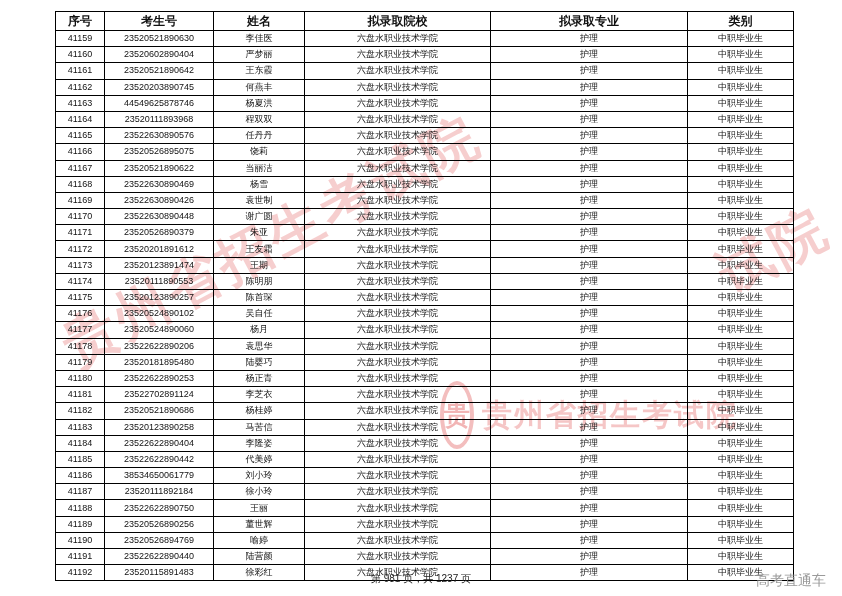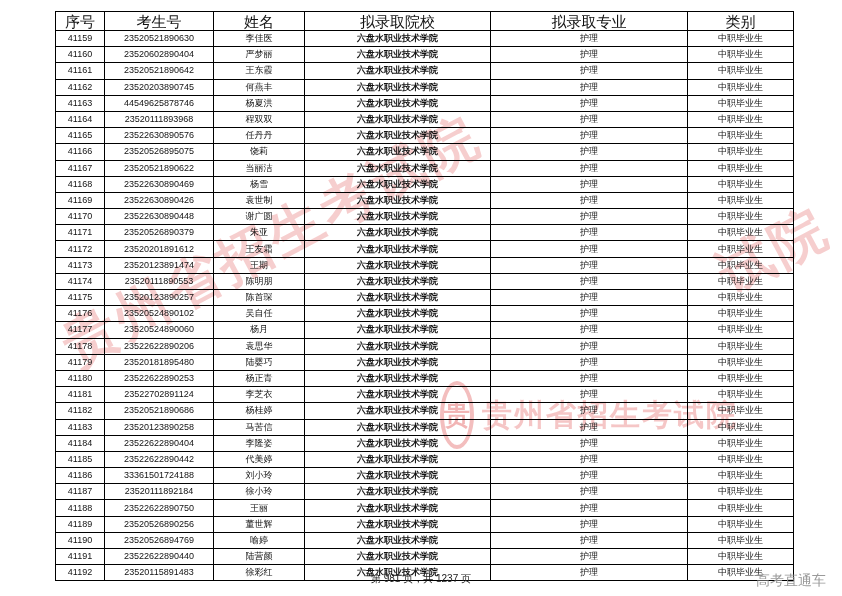--- a/index.html
+++ b/index.html
@@ -98,28 +98,28 @@
     height: 15.2px;
     line-height: 13px;
     text-align: center;
     vertical-align: middle;
     padding: 0;
     overflow: hidden;
     white-space: nowrap;
     background: transparent;
   }
   table.roster th {
-    font-weight: normal;
-    font-size: 15px;
+    font-weight: bold;
+    font-size: 12px;
     height: 18px;
   }
   th.c-seq, td.c-seq { width: 48px; }
   th.c-id,  td.c-id  { width: 108px; }
   th.c-name,td.c-name{ width: 90px; }
-  th.c-col, td.c-col { width: 185px; font-weight: bold; }
+  th.c-col, td.c-col { width: 185px; }
   th.c-maj, td.c-maj { width: 196px; }
   th.c-type,td.c-type{ width: 105px; }
 
   td.c-id, td.c-seq {
     font-family: "Liberation Sans", sans-serif;
     letter-spacing: 0px;
   }
 
   .footer {
     position: absolute;
@@ -377,21 +377,21 @@
         <tr>
           <td class="c-seq">41185</td>
           <td class="c-id">23522622890442</td>
           <td class="c-name">代美婷</td>
           <td class="c-col">六盘水职业技术学院</td>
           <td class="c-maj">护理</td>
           <td class="c-type">中职毕业生</td>
         </tr>
         <tr>
           <td class="c-seq">41186</td>
-          <td class="c-id">33361501724188</td>
+          <td class="c-id">38534650061779</td>
           <td class="c-name">刘小玲</td>
           <td class="c-col">六盘水职业技术学院</td>
           <td class="c-maj">护理</td>
           <td class="c-type">中职毕业生</td>
         </tr>
         <tr>
           <td class="c-seq">41187</td>
           <td class="c-id">23520111892184</td>
           <td class="c-name">徐小玲</td>
           <td class="c-col">六盘水职业技术学院</td>

